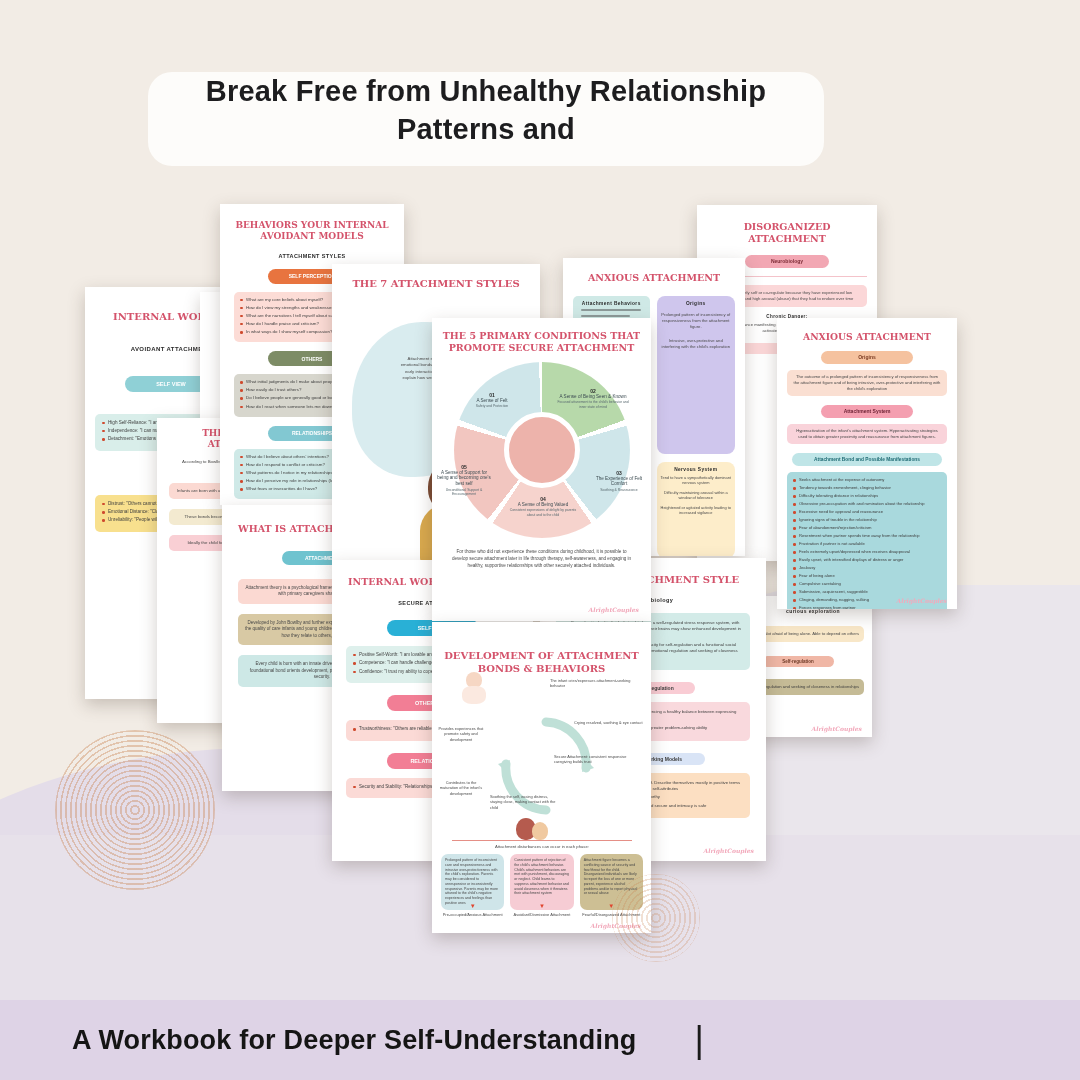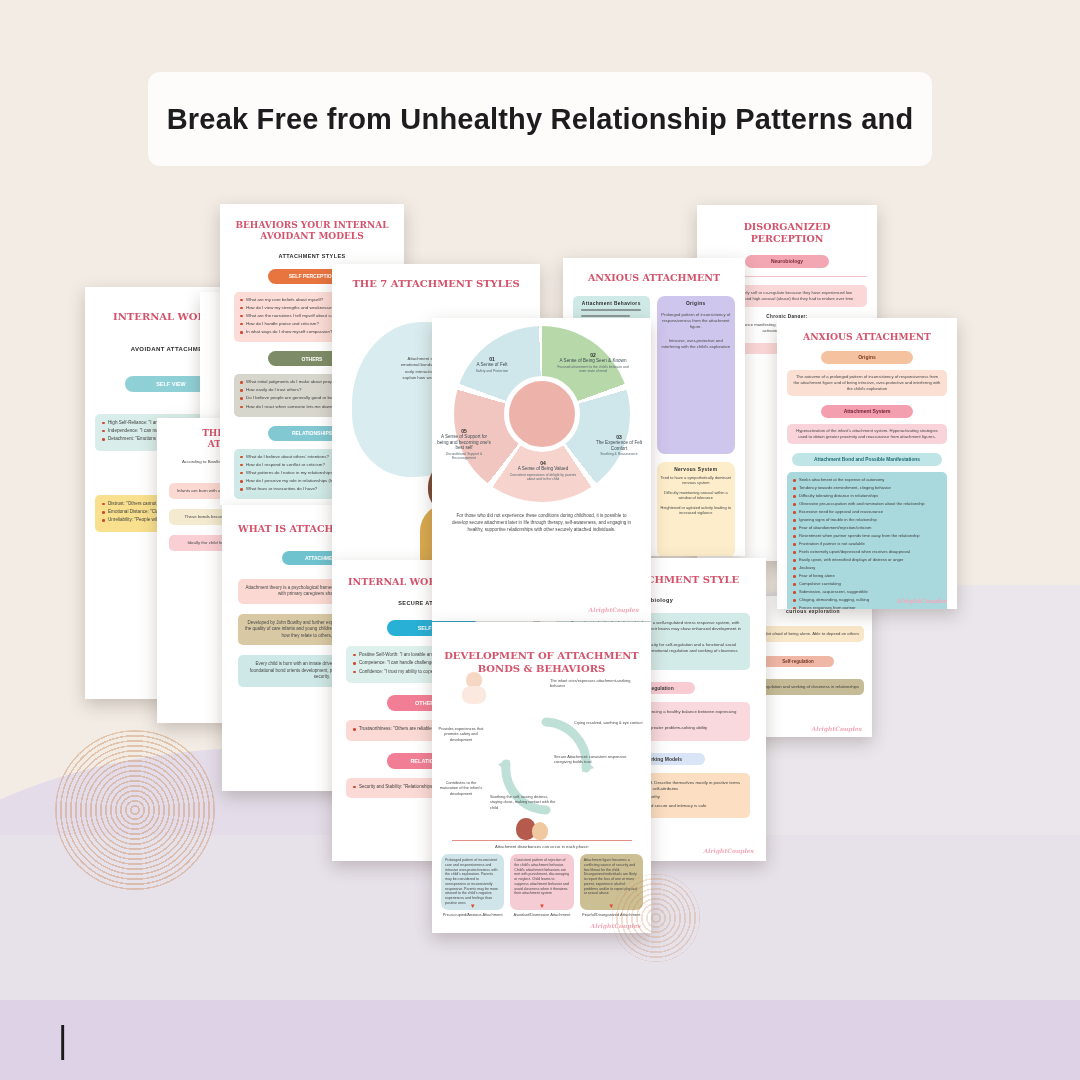--- a/index.html
+++ b/index.html
@@ -1,18 +1,18 @@
 <!DOCTYPE html>
 <html><head>
 <meta charset="utf-8">
 <style>
   html,body{margin:0;padding:0}
   body{width:1080px;height:1080px;position:relative;background:#f2ece5;font-family:"Liberation Sans",sans-serif;overflow:hidden}
   .abs{position:absolute}
-  .titlecard{position:absolute;left:148px;top:72px;width:784px;height:94px;background:#fdfcfa;border-radius:12px;display:flex;align-items:center;justify-content:center;text-align:center}
+  .titlecard{position:absolute;left:148px;top:72px;width:676px;height:94px;background:#fdfcfa;border-radius:24px;display:flex;align-items:flex-start;justify-content:center;text-align:center}
   .titlecard .t{font-size:29px;line-height:1.32;font-weight:600;color:#1d1d1f;letter-spacing:.2px}
   .bgright{position:absolute;left:640px;top:585px;width:440px;height:415px;background:#eae6ec;border-top-left-radius:190px 150px}
   .bgell{position:absolute;left:-190px;top:748px;width:900px;height:560px;background:#e4dde9;border-radius:50%}
   .bgband{position:absolute;left:0;top:835px;width:1080px;height:165px;background:#e7e1ea}
   .footerbar{position:absolute;left:0;top:1000px;width:1080px;height:80px;background:#ded3e6;display:flex;align-items:center}
   .footerbar .tag{margin-left:72px;font-size:27px;font-weight:600;color:#151515;letter-spacing:.2px}
   .footerbar .dv{margin-left:58px;font-size:36px;color:#1a1a1a;font-weight:400}
   .footerbar .logo{margin-left:52px;font-family:"DejaVu Serif",serif;font-style:italic;font-weight:700;font-size:36px;color:#0e0e0e;letter-spacing:-1px}
   .footerbar .tm{font-size:12px;vertical-align:top;font-style:normal;font-weight:700}
   .pg{position:absolute;background:#fff;box-shadow:0 6px 16px rgba(70,55,45,.25);overflow:hidden}
@@ -132,20 +132,24 @@
 <div class="pg" style="left:332px;top:264px;width:208px;height:297px;z-index:5">
   <div class="pt" style="font-size:10px;margin-top:14px">THE 7 ATTACHMENT STYLES</div>
   <div class="abs" style="left:20px;top:58px;width:150px;height:155px;background:#d9ecef;border-radius:48% 52% 60% 40%/55% 45% 58% 42%"></div>
   <div class="abs micro" style="left:66px;top:92px;width:112px;font-size:4.3px;line-height:1.5;text-align:center">Attachment styles are patterns that describe how emotional bonds form within relationships, influenced by early interactions with caregivers. These styles help explain how we approach intimacy and dependency in relationships.</div>
   <div class="fig" style="left:96px;top:198px;width:44px;height:50px;background:#7a4a33"></div>
   <div class="fig" style="left:108px;top:208px;width:18px;height:20px;background:#eecfa8"></div>
   <div class="fig" style="left:88px;top:240px;width:60px;height:60px;background:#d9a94e;border-radius:45% 45% 10% 10%"></div>
 </div>
 
 <div class="pg" style="left:432px;top:318px;width:219px;height:303px;z-index:7">
+  <div class="pt" style="font-size:9.5px;margin-top:12px">
+    <div>THE 5 PRIMARY CONDITIONS THAT</div>
+    <div>PROMOTE SECURE ATTACHMENT</div>
+  </div>
   <div style="position:relative;width:219px">
     <div class="ring"></div>
     <div class="seg" style="left:26px;top:30px;width:68px">
       <div class="n">01</div>
       <div class="st">A Sense of Felt</div>
       <div class="ss">Safety and Protection</div>
     </div>
     <div class="seg" style="left:122px;top:26px;width:78px">
       <div class="n">02</div>
       <div class="st">A Sense of Being Seen &amp; Known</div>
@@ -202,21 +206,21 @@
     <div class="bx" style="background:#fdedca;width:78px;height:86px;padding:5px 4px;border-radius:8px">
       <div class="blk" style="font-size:4.8px">Nervous System</div>
       <div class="micro" style="font-size:3.9px;line-height:1.4;text-align:center;margin-top:3px">Tend to have a sympathetically dominant nervous system</div>
       <div class="micro" style="font-size:3.9px;line-height:1.4;text-align:center;margin-top:4px">Difficulty maintaining arousal within a window of tolerance</div>
       <div class="micro" style="font-size:3.9px;line-height:1.4;text-align:center;margin-top:4px">Heightened or agitated activity leading to increased vigilance</div>
     </div>
   </div>
 </div>
 
 <div class="pg" style="left:697px;top:205px;width:180px;height:356px;z-index:3;padding:0 10px;box-sizing:border-box">
-  <div class="pt" style="font-size:9.5px;margin-top:16px">DISORGANIZED PERCEPTION</div>
+  <div class="pt" style="font-size:9.5px;margin-top:16px">DISORGANIZED ATTACHMENT</div>
   <div class="pill" style="background:#f2a7b3;color:#7c2b35;width:84px;height:13px;font-size:5px;margin-top:10px">Neurobiology</div>
   <div style="height:1px;background:#f4c3ca;margin-top:8px"></div>
   <div class="bx" style="background:#fbd7d8;margin-top:8px;padding:5px;font-size:4.2px;line-height:1.45;color:#4a4a4a">Unable to effectively self or co-regulate because they have experienced low arousal (neglect) and high arousal (abuse) that they had to endure over time</div>
   <div class="blk" style="font-size:4.5px;margin-top:7px">Chronic Danger:</div>
   <div class="micro" style="font-size:4.2px;line-height:1.45;text-align:center;margin-top:3px">Leads to dominance manifesting as hypervigilance, high cortisol levels, easily activated alarm responses</div>
   <div class="bx" style="background:#fbd7d8;margin-top:9px;padding:3px 5px;font-size:4.5px;font-weight:700;color:#4a4a4a">Neglect:</div>
 </div>
 
 <div class="pg" style="left:777px;top:318px;width:180px;height:291px;z-index:5;padding:0 10px;box-sizing:border-box">
   <div class="pt" style="font-size:9.2px;margin-top:13px">ANXIOUS ATTACHMENT</div>
@@ -347,14 +351,15 @@
   <div class="blk" style="font-size:5px;margin-top:12px;text-align:right;padding-right:24px">curious exploration</div>
   <div class="bx" style="background:#f8e7c8;margin-top:12px;padding:5px;font-size:4.2px;line-height:1.4;text-align:right">Not afraid of being alone. Able to depend on others</div>
   <div class="pill" style="background:#f0b7a6;color:#6e3a26;width:72px;height:11px;font-size:4.5px;margin-top:14px;margin-right:30px;border-radius:7px">Self-regulation</div>
   <div class="bx" style="background:#c5bb96;margin-top:12px;padding:5px;font-size:4.2px;line-height:1.4;text-align:right;color:#3c3c3c">Effective emotional regulation and seeking of closeness in relationships</div>
   <div class="plogo" style="right:10px;bottom:5px">AlrightCouples</div>
 </div>
 
 <div class="swirl" style="left:612px;top:874px;width:88px;height:88px;z-index:9;opacity:.65"></div>
 
 <div class="footerbar">
+  <div class="tag">A Workbook for Deeper Self-Understanding</div>
   <div class="dv">|</div>
 </div>
 
 </body></html>

